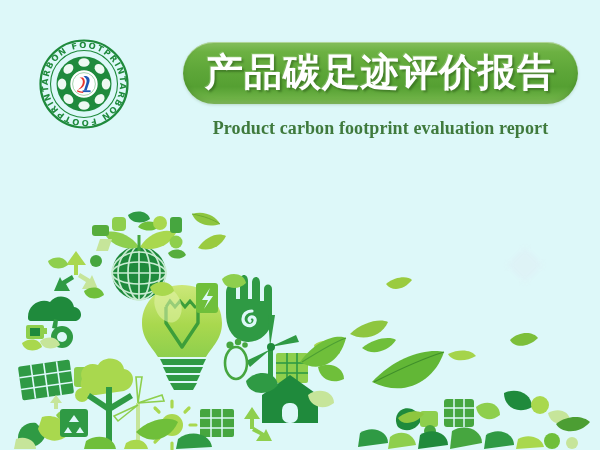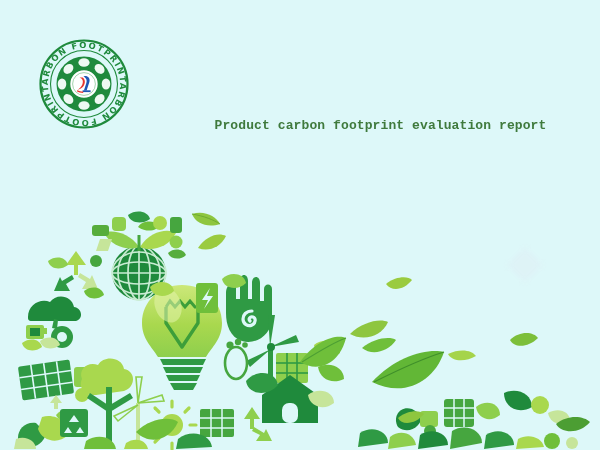--- a/index.html
+++ b/index.html
@@ -89,22 +89,22 @@
     padding-bottom: 2px;
   }
 
   
   .subtitle {
     position: absolute;
     left: 183px;
     top: 118px;
     width: 395px;
     text-align: center;
-    font-family: Liberation Mono, monospace;
-    font-size: 13px;
+    font-family: Liberation Serif, serif;
+    font-size: 18px;
     font-weight: bold;
     color: #3f7a3d;
     letter-spacing: .1px;
     white-space: nowrap;
   }
 
   
   .collage {
     position: absolute;
     left: 0;
@@ -171,20 +171,23 @@
           <path d="M41.5 39.5 C 44.5 40.5 45.6 43 44.4 46.2 C 43.4 48.9 41.6 50.4 39.6 51.8
                    C 41.9 51.2 44 50 45.4 48.2 C 47.6 45.3 47.3 41.4 44.7 39.6 Z" fill="#e8352c"></path>
           <path d="M45.4 38.6 C 48.2 39.8 49.4 42.4 48.2 45.6 L 45.9 52.6 L 48.6 52.6 L 51.3 44.3
                    C 52.5 40.6 50.4 37.9 46.9 37.9 Z" fill="#1f57b5"></path>
           <path d="M44.6 52.3 L 52.6 52.3 L 52.6 54.1 L 44.6 54.1 Z" fill="#1f57b5"></path>
           <path d="M39.2 52.2 C 41.4 53.1 43.2 53.4 45.2 53.4 L 45.2 54.9 C 42.6 54.9 40.6 54.2 38.8 53.2 Z" fill="#e8352c"></path>
         </g>
       </svg>
     </div>
 
+    <div class="title-banner">
+      <span class="title-cn">产品碳足迹评价报告</span>
+    </div>
 
     <div class="subtitle">Product carbon footprint evaluation report</div>
   </div>
 
   <div class="collage">
     <svg viewBox="0 0 600 255" xmlns="http://www.w3.org/2000/svg">
       <defs>
         <linearGradient id="bulbGrad" x1="0" y1="0" x2="0" y2="1">
           <stop offset="0%" stop-color="#cce87a"></stop>
           <stop offset="55%" stop-color="#a9d84e"></stop>

